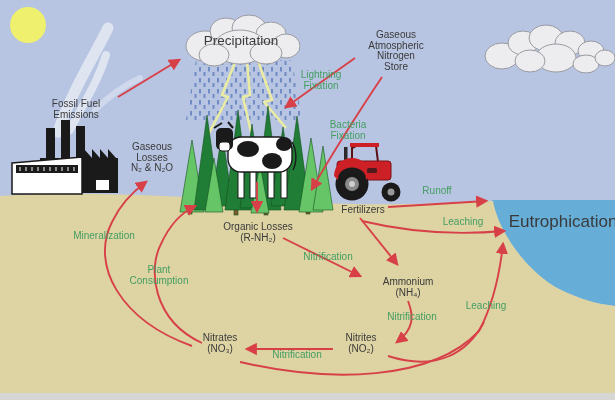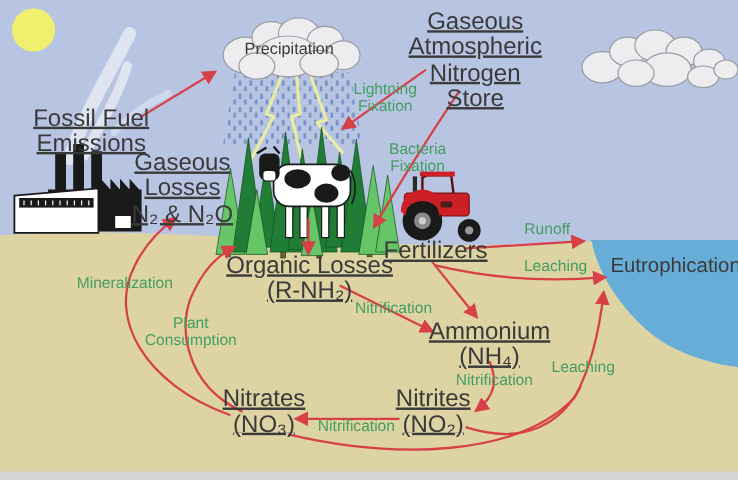--- a/index.html
+++ b/index.html
@@ -2,22 +2,22 @@
 <html><head>
 <meta charset="utf-8">
 <style>
   html,body{margin:0;padding:0;background:#888;}
   #stage{position:relative;width:615px;height:400px;overflow:hidden;
          font-family:"Liberation Sans",sans-serif;background:#fef9c3;}
   #scene{position:absolute;left:0;top:0;}
   .lbl{position:absolute;transform:translate(-50%,-50%);text-align:center;
        white-space:pre-line;line-height:1.07;font-family:"Liberation Sans",sans-serif;}
   .black{color:#3a3a3a;font-size:17px;}
-  .green{color:#449e62;font-size:13px;}
-  .big{font-size:20px;text-decoration:underline;}
+  .green{color:#449e62;font-size:10px;}
+  .big{font-size:10px;}
 </style>
 </head>
 <body>
 
 <div id="stage">
 
 <svg id="scene" width="615" height="400" viewBox="0 0 615 400">
   <defs>
     <marker id="ah" viewBox="0 0 10 10" refX="8" refY="5" markerWidth="6.5" markerHeight="6.5" orient="auto-start-reverse">
       <path d="M0,0 L10,5 L0,10 z" fill="#d84048"></path>
@@ -184,21 +184,21 @@
 <div class="lbl black big" style="left:361px;top:344px;">Nitrites
 (NO₂)</div>
 <div class="lbl black big" style="left:220px;top:344px;">Nitrates
 (NO₃)</div>
 <div class="lbl black" style="left:563px;top:222px;">Eutrophication</div>
 
 <div class="lbl green" style="left:321px;top:81px;">Lightning
 Fixation</div>
 <div class="lbl green" style="left:348px;top:131px;">Bacteria
 Fixation</div>
-<div class="lbl green" style="left:456px;top:191px;">Runoff</div>
+<div class="lbl green" style="left:437px;top:191px;">Runoff</div>
 <div class="lbl green" style="left:463px;top:222px;">Leaching</div>
 <div class="lbl green" style="left:486px;top:306px;">Leaching</div>
 <div class="lbl green" style="left:328px;top:257px;">Nitrification</div>
 <div class="lbl green" style="left:412px;top:317px;">Nitrification</div>
 <div class="lbl green" style="left:297px;top:355px;">Nitrification</div>
 <div class="lbl green" style="left:104px;top:236px;">Mineralization</div>
 <div class="lbl green" style="left:159px;top:276px;">Plant
 Consumption</div>
 
 </div>

